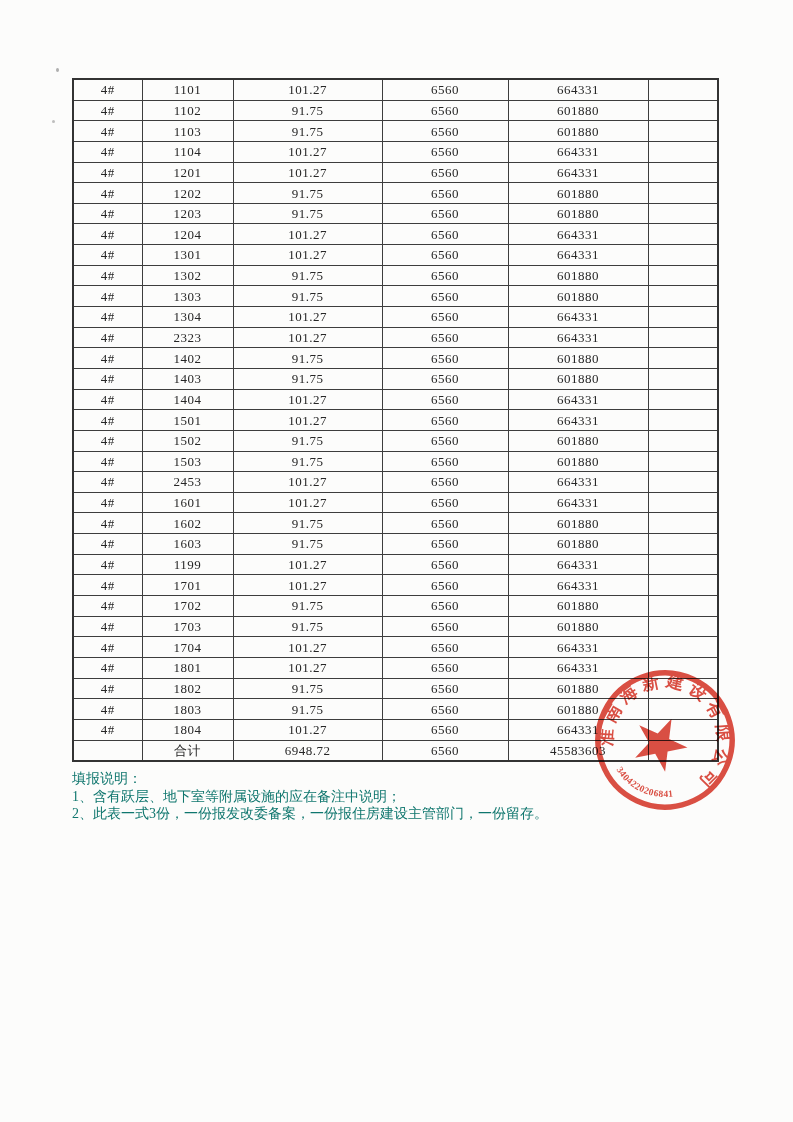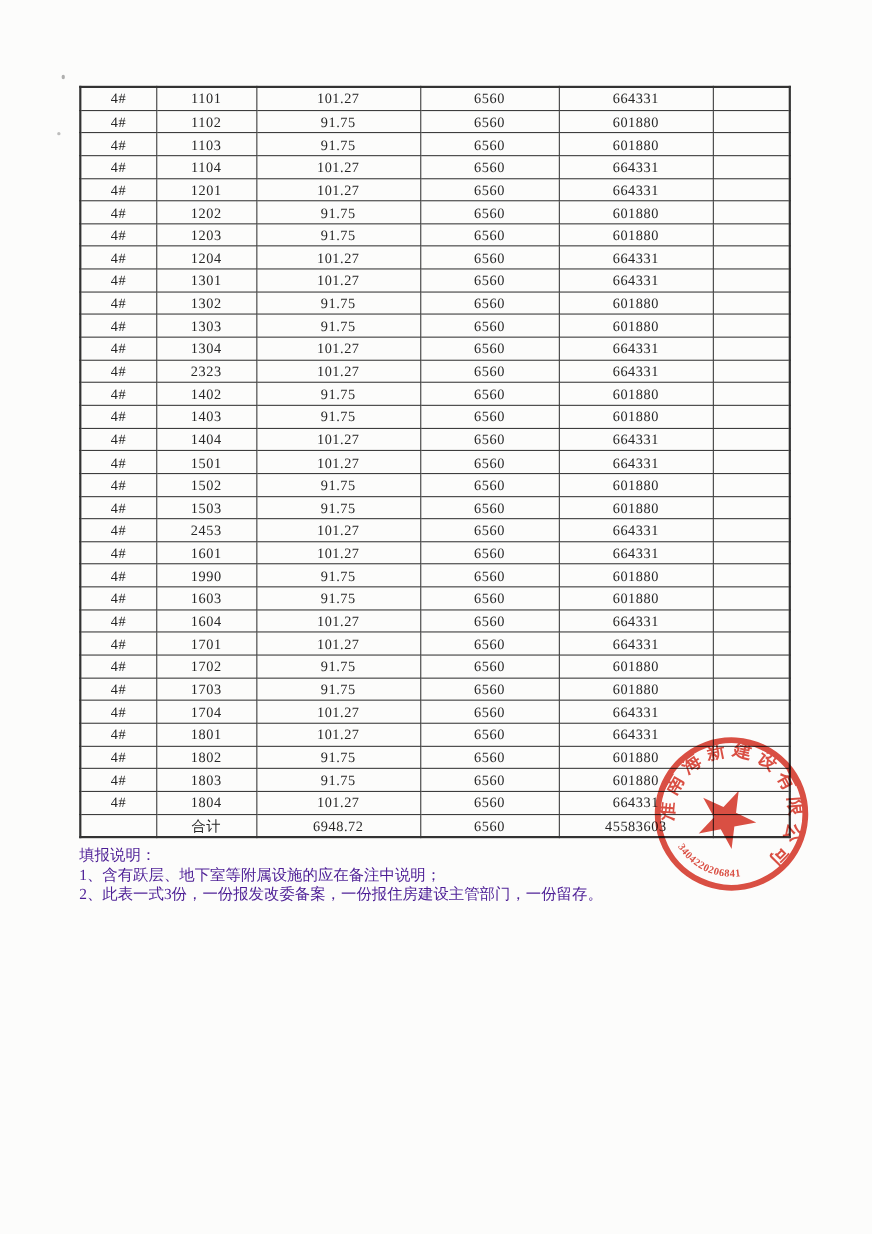--- a/index.html
+++ b/index.html
@@ -18,21 +18,21 @@
     height:19.65px;padding:0;margin:0;
     text-align:center;vertical-align:middle;
     font-size:13px;line-height:1;color:#262626;
     letter-spacing:0.5px;
     font-family:"Liberation Serif","DejaVu Serif",serif;
     overflow:hidden;white-space:nowrap;
   }
   
   .notes{
     position:absolute;left:72px;top:770px;width:560px;
-    font-size:14px;line-height:17.6px;color:#4c1d95;
+    font-size:14px;line-height:17.6px;color:#0f766e;
   }
   .notes div{white-space:nowrap;}
   
   .stamp{
     position:absolute;left:585px;top:660px;width:160px;height:160px;
     transform:rotate(25deg);transform-origin:50% 50%;
     opacity:.88;mix-blend-mode:multiply;pointer-events:none;
   }
   .stamp text{
     font-family:"Liberation Serif","DejaVu Serif",serif;
@@ -223,37 +223,37 @@
         <tr>
           <td>4#</td>
           <td>1601</td>
           <td>101.27</td>
           <td>6560</td>
           <td>664331</td>
           <td></td>
         </tr>
         <tr>
           <td>4#</td>
-          <td>1990</td>
+          <td>1602</td>
           <td>91.75</td>
           <td>6560</td>
           <td>601880</td>
           <td></td>
         </tr>
         <tr>
           <td>4#</td>
           <td>1603</td>
           <td>91.75</td>
           <td>6560</td>
           <td>601880</td>
           <td></td>
         </tr>
         <tr>
           <td>4#</td>
-          <td>1604</td>
+          <td>1199</td>
           <td>101.27</td>
           <td>6560</td>
           <td>664331</td>
           <td></td>
         </tr>
         <tr>
           <td>4#</td>
           <td>1701</td>
           <td>101.27</td>
           <td>6560</td>

